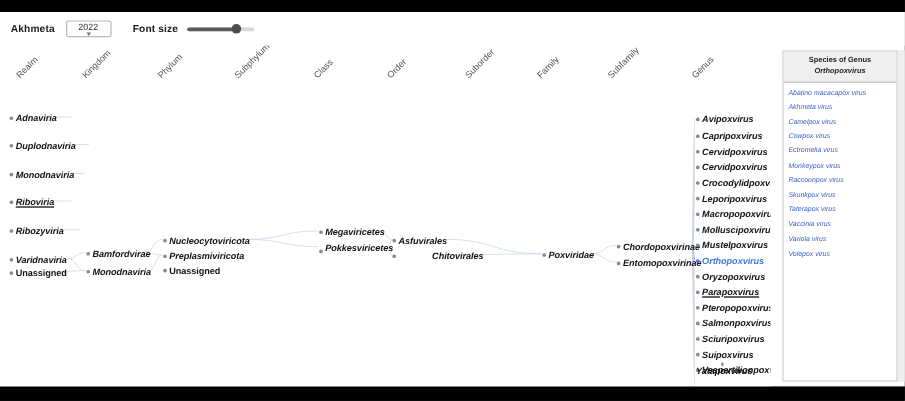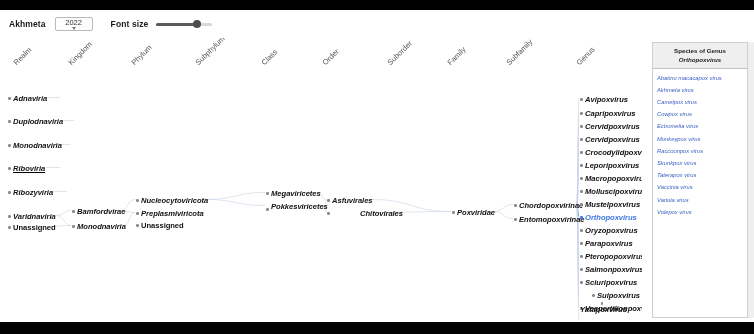--- a/index.html
+++ b/index.html
@@ -364,37 +364,37 @@
           <span class="nm">Mustelpoxvirus</span>
         </div>
         <div class="node sel" style="left: 580px; top: 175px;">
           <span class="dot"></span>
           <span class="nm">Orthopoxvirus</span>
         </div>
         <div class="node" style="left: 580px; top: 188px;">
           <span class="dot"></span>
           <span class="nm">Oryzopoxvirus</span>
         </div>
-        <div class="node" style="left: 580px; top: 201px;">
+        <div class="node" style="left: 580px; top: 201px; text-decoration: underline;">
           <span class="dot"></span>
           <span class="nm">Parapoxvirus</span>
         </div>
         <div class="node" style="left: 580px; top: 214px;">
           <span class="dot"></span>
           <span class="nm">Pteropopoxvirus</span>
         </div>
         <div class="node" style="left: 580px; top: 227px;">
           <span class="dot"></span>
           <span class="nm">Salmonpoxvirus</span>
         </div>
         <div class="node" style="left: 580px; top: 240px;">
           <span class="dot"></span>
           <span class="nm">Sciuripoxvirus</span>
         </div>
-        <div class="node" style="left: 580px; top: 253px; margin-left: 12px;">
+        <div class="node" style="left: 580px; top: 253px;">
           <span class="dot"></span>
           <span class="nm">Suipoxvirus</span>
         </div>
         <div class="node" style="left: 580px; top: 266px;">
           <span class="dot"></span>
           <span class="nm">Vespertilionpoxvirus</span>
         </div>
         <div class="node" style="left: 580px; top: 264px; flex-direction: column;">
           <span class="dot"></span>
           <span class="nm">Yatapoxvirus</span>

